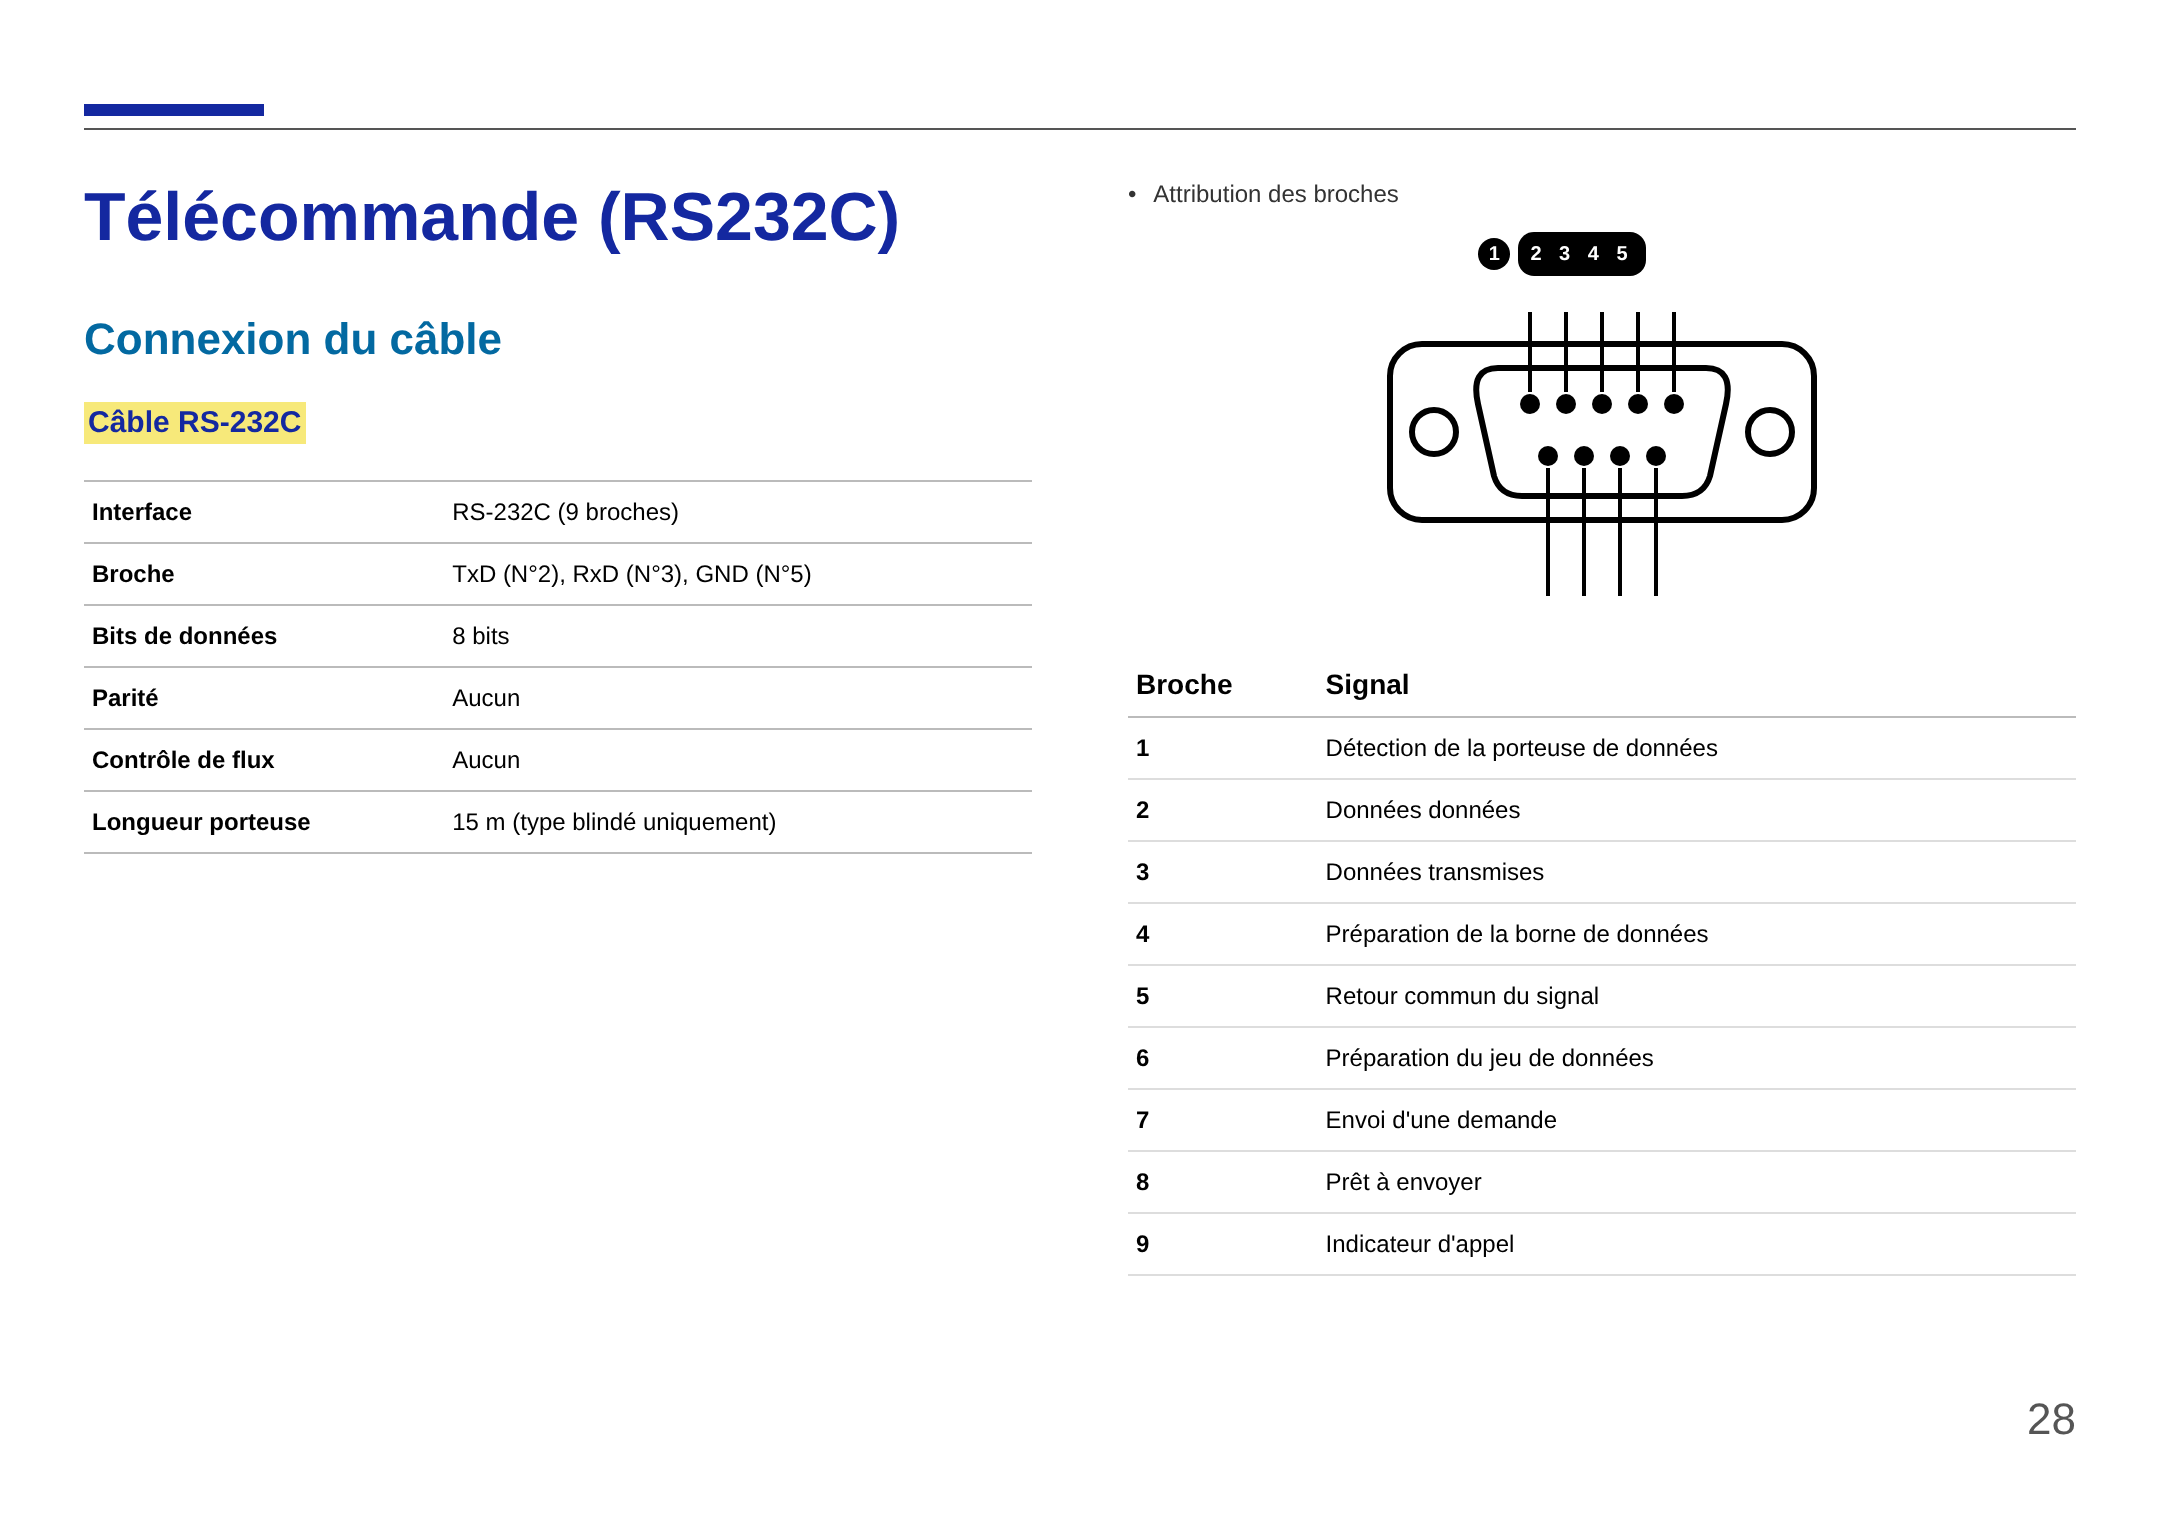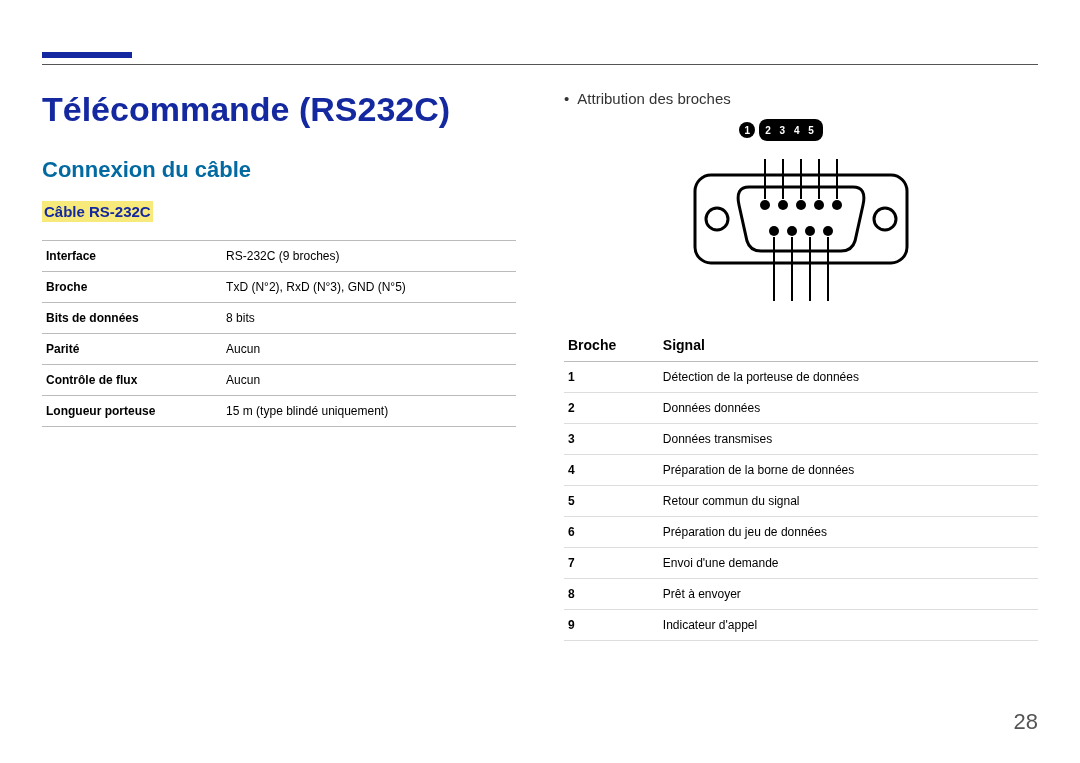--- a/index.html
+++ b/index.html
@@ -8,31 +8,31 @@
   .tab-marker { position: absolute; top: 52px; left: 42px; width: 90px; height: 6px; background: #1428a0; }
   .top-rule { position: absolute; top: 64px; left: 42px; right: 42px; height: 0; border-top: 1px solid #555; }
   .content { position: absolute; top: 90px; left: 42px; right: 42px; bottom: 60px; display: flex; gap: 48px; }
   .col { flex: 1; }
   .title { font-size: 34px; font-weight: 600; color: #1428a0; margin-bottom: 28px; }
   .h2 { font-size: 22px; font-weight: 700; color: #0369a1; margin-bottom: 18px; }
   .h3 { font-size: 15px; font-weight: 700; color: #1428a0; background: #f7e97a; display: inline-block; padding: 2px 2px; margin-bottom: 18px; }
   table.spec { width: 100%; border-collapse: collapse; font-size: 12px; }
   table.spec td { border-top: 1px solid #bbb; border-bottom: 1px solid #bbb; padding: 8px 4px; vertical-align: middle; }
   table.spec td.k { font-weight: 700; width: 38%; }
-  .bullet-line { font-size: 15px; color: #333; }
+  .bullet-line { font-size: 12px; color: #333; }
   .bullet-dot { display: inline-block; width: 10px; }
   .connector-wrap { display: flex; justify-content: center; margin: 14px 0 24px; }
   .pin-badge { width:16px; height:16px; border-radius:8px; background:#000; color:#fff; font-size:10px; display:flex; align-items:center; justify-content:center; font-weight:700; }
   .pin-badge.first { background:#000; }
   .pin-group { background:#000; color:#fff; border-radius:8px; height:16px; display:flex; align-items:center; padding:11px 6px; font-size:10px; font-weight:700; letter-spacing:3px;}
   table.pins { width: 100%; border-collapse: collapse; font-size: 12px; }
   table.pins th { text-align: left; font-weight: 700; font-size: 14px; border-bottom: 1px solid #bbb; padding: 8px 4px; }
   table.pins td { border-bottom: 1px solid #ddd; padding: 8px 4px; }
   table.pins td.pin { font-weight: 700; width: 20%; }
-  .page-num { position: absolute; right: 42px; bottom: 28px; font-size: 22px; color: #555; }
+  .page-num { position: absolute; right: 42px; bottom: 40px; font-size: 22px; color: #555; }
 </style>
 </head>
 <body>
 
 <div class="page">
   <div class="tab-marker"></div>
   <div class="top-rule"></div>
 
   <div class="content">
 

